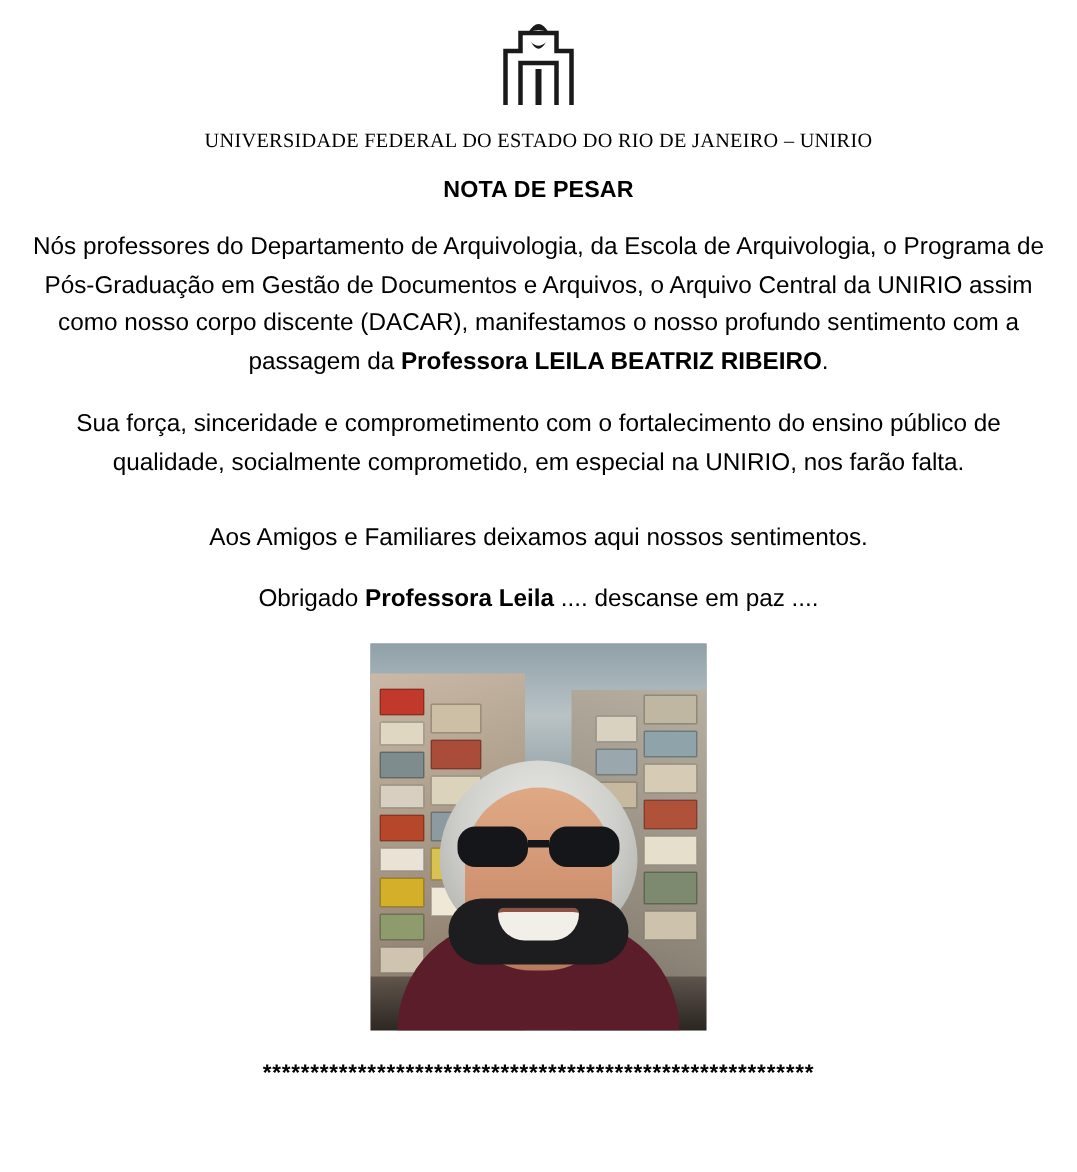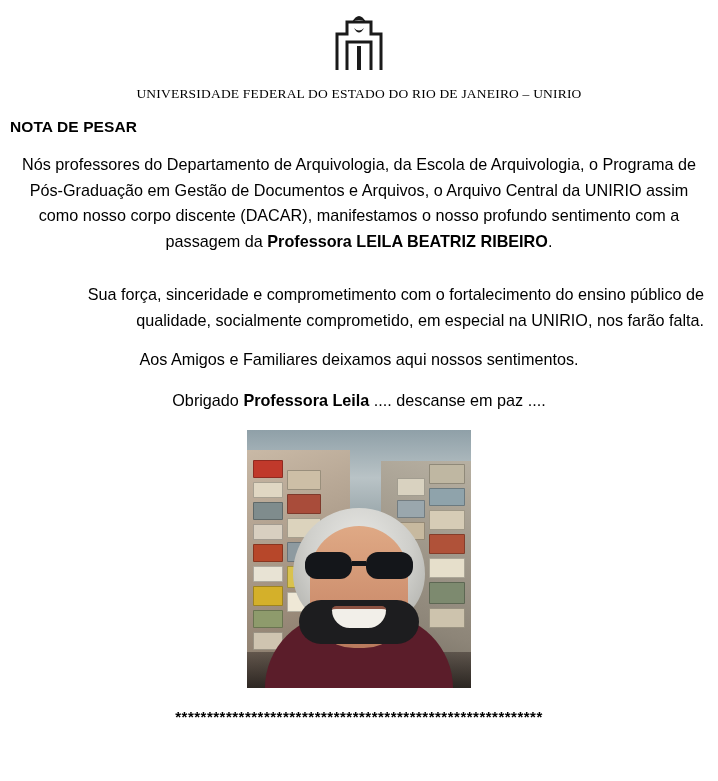--- a/index.html
+++ b/index.html
@@ -40,37 +40,37 @@
     letter-spacing: 0.2px;
     color: #000;
     margin: 0 0 12px 0;
   }
   .inst-line.second {
     font-size: 11.5px;
     margin-bottom: 14px;
   }
 
   .doc-title {
-    text-align: left;
+    text-align: center;
     font-size: 15.5px;
     font-weight: bold;
     margin: 16px 0 16px 0;
     letter-spacing: 0.1px;
   }
 
   
   .para {
     text-align: center;
     font-size: 16.2px;
     line-height: 1.58;
     margin: 0 0 16px 0;
     padding: 0 4px;
   }
-  .para.p1 { margin-bottom: 28px; }
-  .para.p2 { margin-bottom: 13px; text-align: right; }
+  .para.p1 { margin-bottom: 16px; }
+  .para.p2 { margin-bottom: 24px; }
   .para.p3 { }
   .para.p4 { }
   .para b { font-weight: bold; }
 
   
   .photo-wrap {
     display: flex;
     justify-content: center;
     margin-top: 6px;
   }

